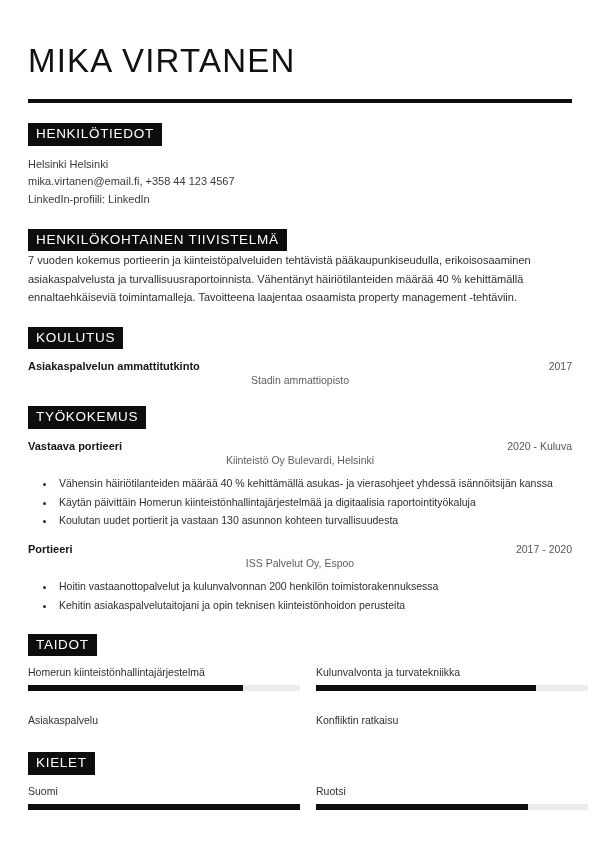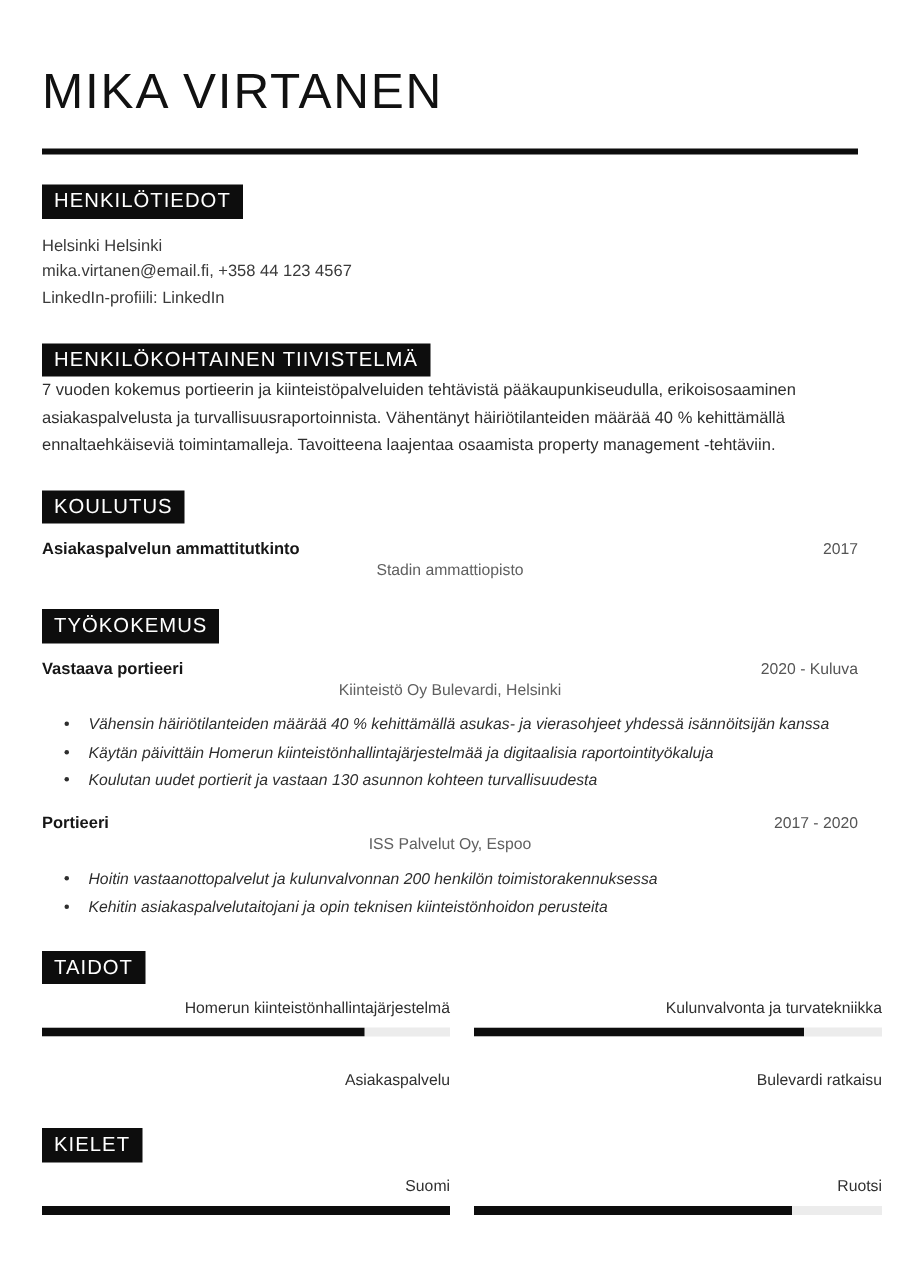--- a/index.html
+++ b/index.html
@@ -86,38 +86,37 @@
   .entry-sub {
     font-size: 10.5px;
     color: #606060;
     margin-top: 2px;
     text-align: center;
   }
   ul.bullets {
     margin: 9px 0 0 0;
     padding-left: 28px;
     list-style: disc;
-    font-style: italic;
   }
   ul.bullets li {
     font-size: 10.5px;
     line-height: 1.6;
     color: #2e2e2e;
     margin-bottom: 2px;
     padding-left: 3px;
   }
   
   .grid {
     display: grid;
     grid-template-columns: 272px 272px;
     column-gap: 16px;
     row-gap: 0;
     margin-top: 10px;
   }
-  .skill { margin-bottom: 5px; text-align: right; }
+  .skill { margin-bottom: 5px; }
   .skill-label {
     font-size: 10.5px;
     color: #303030;
     margin-bottom: 7px;
   }
   .bar {
     position: relative;
     height: 6px;
     background: #ececec;
     width: 100%;
@@ -206,21 +205,21 @@
         <div class="bar">
           <div class="bar-fill" style="width: 81%;"></div>
         </div>
       </div>
       <div class="skill-gap"></div>
       <div class="skill-gap"></div>
       <div class="skill">
         <div class="skill-label">Asiakaspalvelu</div>
       </div>
       <div class="skill">
-        <div class="skill-label">Bulevardi ratkaisu</div>
+        <div class="skill-label">Konfliktin ratkaisu</div>
       </div>
     </div>
   </div>
 
   <div class="section" style="margin-top:14px;">
     <span class="badge">KIELET</span>
     <div class="grid">
       <div class="skill">
         <div class="skill-label">Suomi</div>
         <div class="bar">

